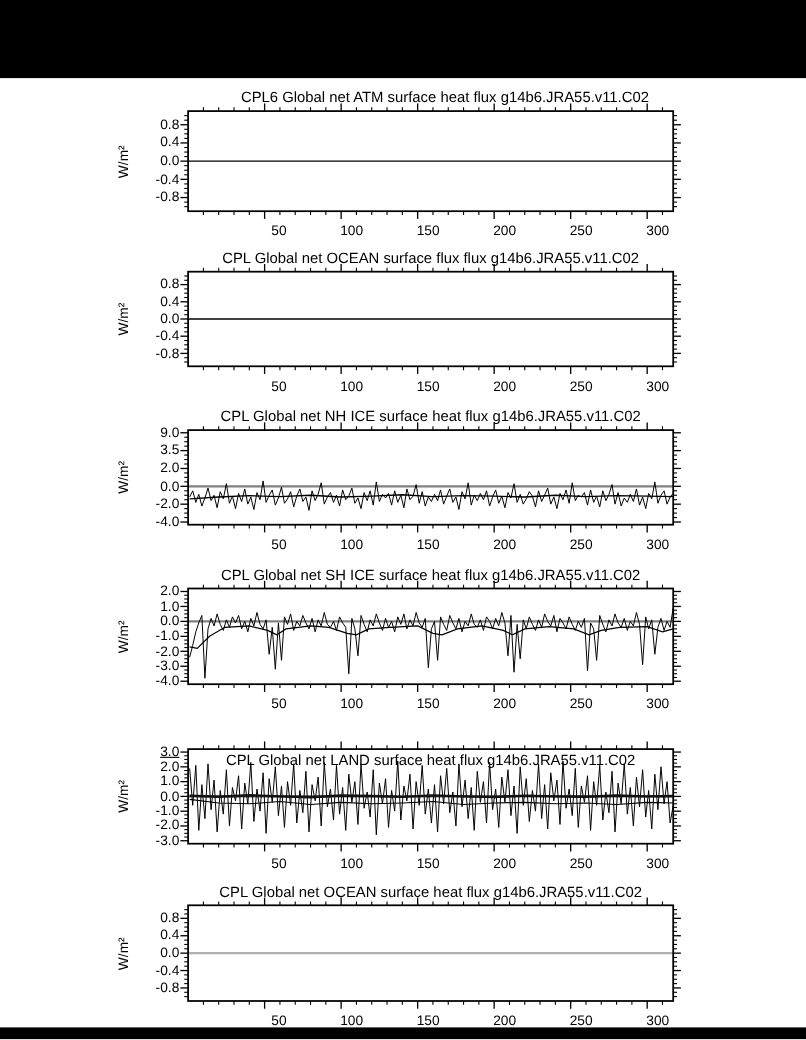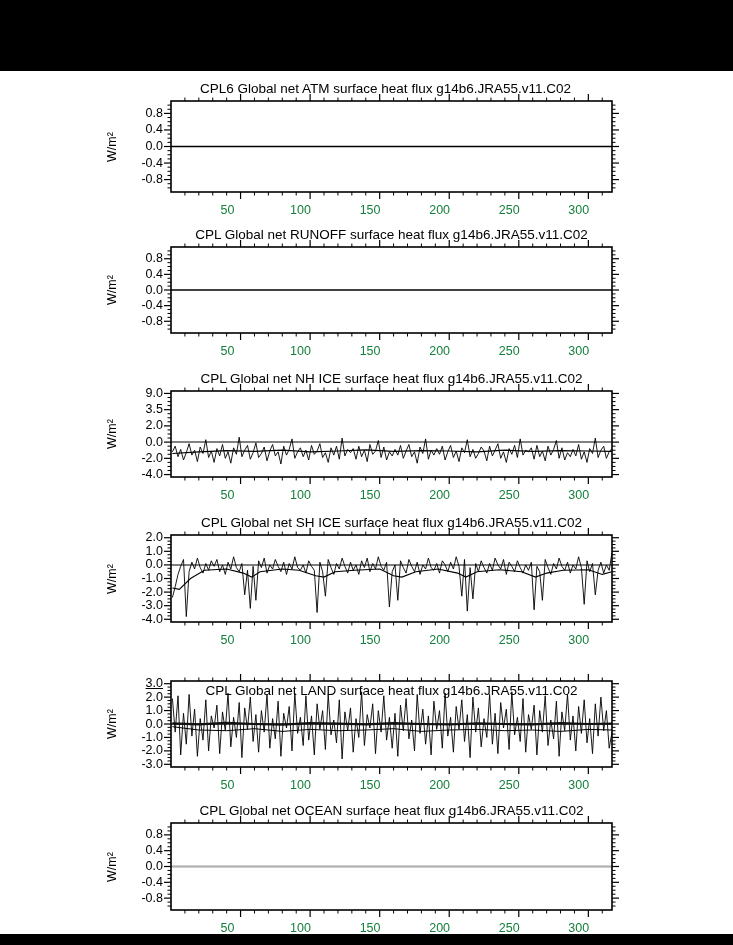--- a/index.html
+++ b/index.html
@@ -6,21 +6,21 @@
   #page{position:relative;width:733px;height:945px;background:#ffffff;overflow:hidden;
         font-family:"Liberation Sans", sans-serif;}
   .bar{position:absolute;left:0;width:733px;}
   .panel{position:absolute;left:0;width:733px;}
   .chart-title{position:absolute;text-align:center;font-size:13.5px;color:#000;
                letter-spacing:0px;white-space:nowrap;}
   .ylab{position:absolute;font-size:12.5px;color:#000;text-align:center;
         transform:rotate(-90deg);transform-origin:center center;white-space:nowrap;}
   .ytick{position:absolute;font-size:12.5px;color:#000;text-align:right;height:15px;
          line-height:15px;white-space:nowrap;}
-  .xtick{position:absolute;font-size:12.5px;color:#15803d;text-align:left;height:15px;
+  .xtick{position:absolute;font-size:12.5px;color:#000000;text-align:right;height:15px;
          line-height:15px;white-space:nowrap;}
   svg{position:absolute;left:0;top:0;}
 </style>
 </head>
 <body>
 
 <div id="page" style="background: rgb(255, 255, 255);">
   <div class="bar" id="top-bar" style="top: 0px; height: 71px; background: rgb(0, 0, 0);"></div>
   <div id="panels">
       <div class="panel" style="top: 0px; height: 0px;">
@@ -128,21 +128,21 @@
           <line x1="612" y1="125.81818181818181" x2="615.5" y2="125.81818181818181" stroke="#000" stroke-width="1"></line>
           <line x1="171" y1="121.68181818181819" x2="167.5" y2="121.68181818181819" stroke="#000" stroke-width="1"></line>
           <line x1="612" y1="121.68181818181819" x2="615.5" y2="121.68181818181819" stroke="#000" stroke-width="1"></line>
           <line x1="171" y1="117.54545454545455" x2="167.5" y2="117.54545454545455" stroke="#000" stroke-width="1"></line>
           <line x1="612" y1="117.54545454545455" x2="615.5" y2="117.54545454545455" stroke="#000" stroke-width="1"></line>
           <line x1="171" y1="109.27272727272728" x2="167.5" y2="109.27272727272728" stroke="#000" stroke-width="1"></line>
           <line x1="612" y1="109.27272727272728" x2="615.5" y2="109.27272727272728" stroke="#000" stroke-width="1"></line>
           <line x1="171" y1="105.13636363636364" x2="167.5" y2="105.13636363636364" stroke="#000" stroke-width="1"></line>
           <line x1="612" y1="105.13636363636364" x2="615.5" y2="105.13636363636364" stroke="#000" stroke-width="1"></line>
         </svg>
-        <div class="chart-title" style="left: 105px; width: 561px; top: 81px;">CPL6 Global net ATM surface heat flux g14b6.JRA55.v11.C02</div>
+        <div class="chart-title" style="left: 124px; width: 561px; top: 81px;">CPL6 Global net ATM surface heat flux g14b6.JRA55.v11.C02</div>
         <div class="ylab" style="width: 60px; height: 16px; left: 83px; top: 138.5px;">W/m²</div>
         <div class="ytick" style="left: 123px; width: 40px; top: 105.909px;">0.8</div>
         <div class="ytick" style="left: 123px; width: 40px; top: 122.455px;">0.4</div>
         <div class="ytick" style="left: 123px; width: 40px; top: 139px;">0.0</div>
         <div class="ytick" style="left: 123px; width: 40px; top: 155.545px;">-0.4</div>
         <div class="ytick" style="left: 123px; width: 40px; top: 172.091px;">-0.8</div>
         <div class="xtick" style="left: 220.558px; width: 40px; top: 203px;">50</div>
         <div class="xtick" style="left: 290.117px; width: 40px; top: 203px;">100</div>
         <div class="xtick" style="left: 359.675px; width: 40px; top: 203px;">150</div>
         <div class="xtick" style="left: 429.233px; width: 40px; top: 203px;">200</div>
@@ -254,21 +254,21 @@
           <line x1="612" y1="270.45454545454544" x2="615.5" y2="270.45454545454544" stroke="#000" stroke-width="1"></line>
           <line x1="171" y1="266.54545454545456" x2="167.5" y2="266.54545454545456" stroke="#000" stroke-width="1"></line>
           <line x1="612" y1="266.54545454545456" x2="615.5" y2="266.54545454545456" stroke="#000" stroke-width="1"></line>
           <line x1="171" y1="262.6363636363636" x2="167.5" y2="262.6363636363636" stroke="#000" stroke-width="1"></line>
           <line x1="612" y1="262.6363636363636" x2="615.5" y2="262.6363636363636" stroke="#000" stroke-width="1"></line>
           <line x1="171" y1="254.8181818181818" x2="167.5" y2="254.8181818181818" stroke="#000" stroke-width="1"></line>
           <line x1="612" y1="254.8181818181818" x2="615.5" y2="254.8181818181818" stroke="#000" stroke-width="1"></line>
           <line x1="171" y1="250.9090909090909" x2="167.5" y2="250.9090909090909" stroke="#000" stroke-width="1"></line>
           <line x1="612" y1="250.9090909090909" x2="615.5" y2="250.9090909090909" stroke="#000" stroke-width="1"></line>
         </svg>
-        <div class="chart-title" style="left: 111px; width: 561px; top: 227px;">CPL Global net RUNOFF surface heat flux g14b6.JRA55.v11.C02</div>
+        <div class="chart-title" style="left: 111px; width: 561px; top: 227px;">CPL Global net OCEAN surface flux flux g14b6.JRA55.v11.C02</div>
         <div class="ylab" style="width: 60px; height: 16px; left: 83px; top: 282px;">W/m²</div>
         <div class="ytick" style="left: 123px; width: 40px; top: 251.227px;">0.8</div>
         <div class="ytick" style="left: 123px; width: 40px; top: 266.864px;">0.4</div>
         <div class="ytick" style="left: 123px; width: 40px; top: 282.5px;">0.0</div>
         <div class="ytick" style="left: 123px; width: 40px; top: 298.136px;">-0.4</div>
         <div class="ytick" style="left: 123px; width: 40px; top: 313.773px;">-0.8</div>
         <div class="xtick" style="left: 220.558px; width: 40px; top: 344px;">50</div>
         <div class="xtick" style="left: 290.117px; width: 40px; top: 344px;">100</div>
         <div class="xtick" style="left: 359.675px; width: 40px; top: 344px;">150</div>
         <div class="xtick" style="left: 429.233px; width: 40px; top: 344px;">200</div>

